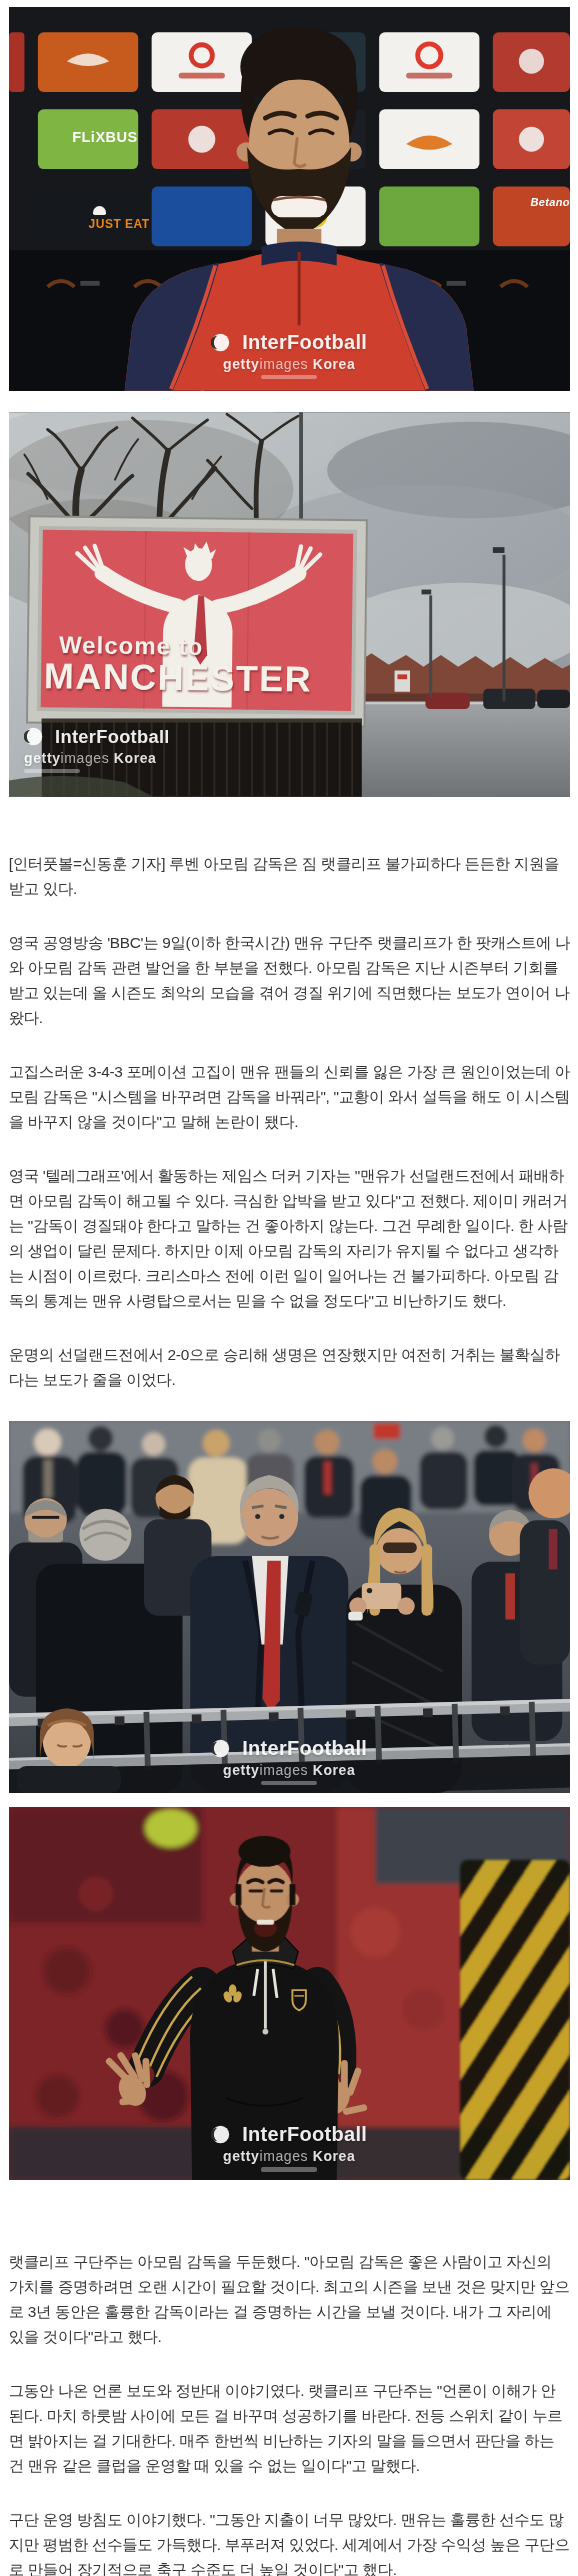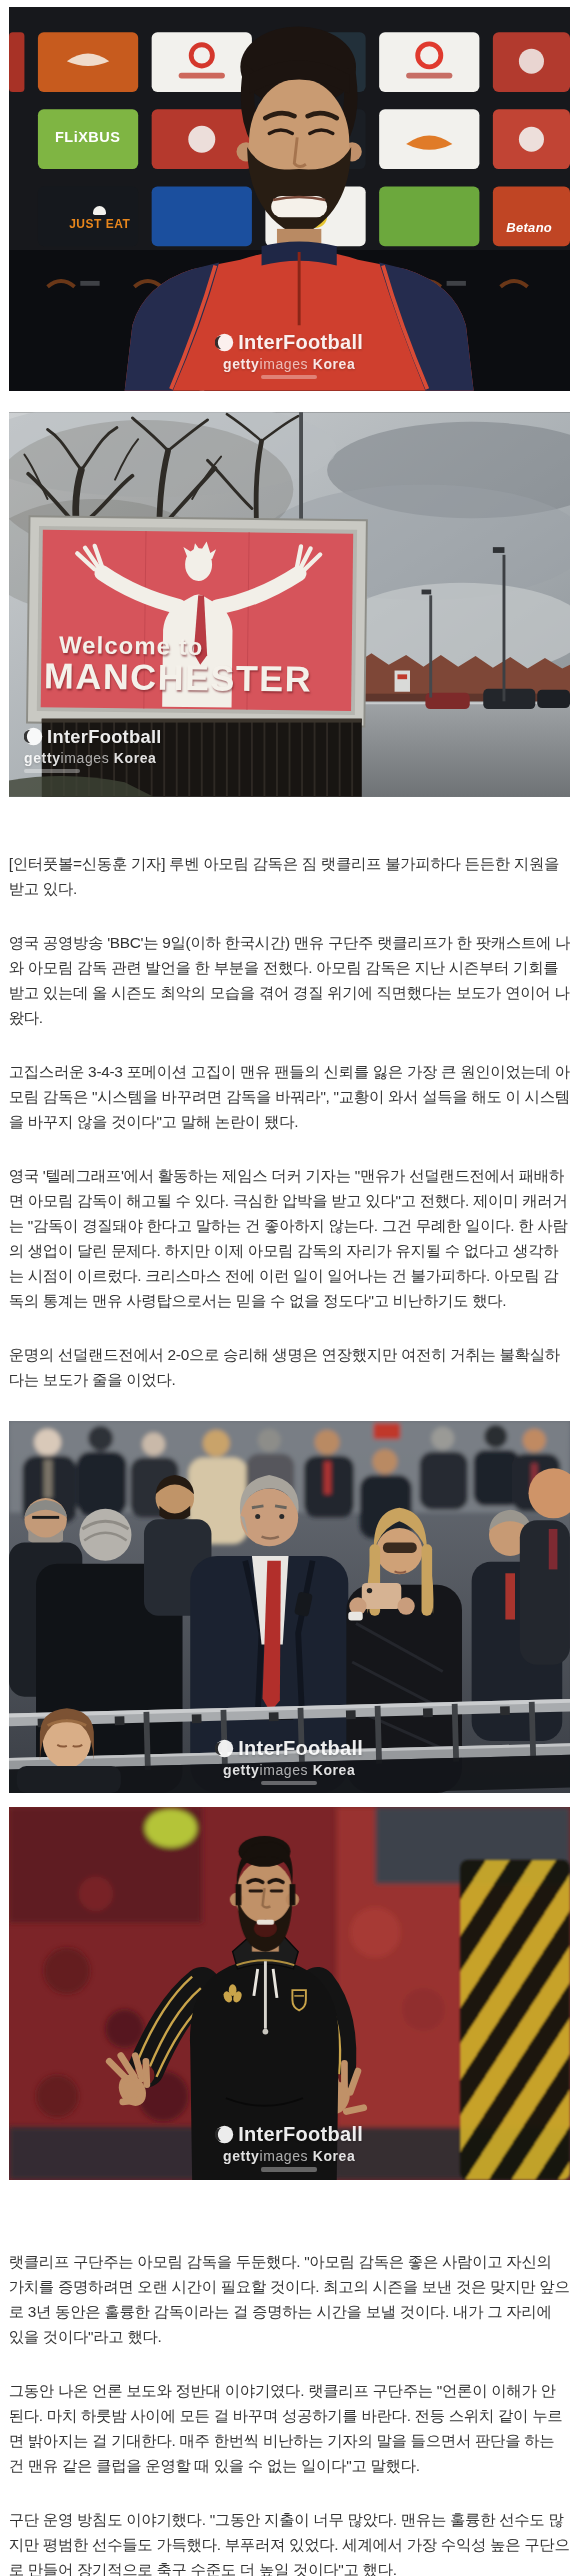--- a/index.html
+++ b/index.html
@@ -12,39 +12,39 @@
   #fig1{margin-bottom:13.5px;}
   #fig2 .photo{height:385px;}
   #fig2{margin-bottom:54px;margin-top:21px;}
   #fig3 .photo{height:372px;}
   #fig3{margin-bottom:14.5px;}
   #fig4 .photo{height:373px;}
   #fig4{margin-bottom:69px;}
   .body-text p{margin:0 0 29px 0;font-size:15.4px;line-height:25px;color:#333333;word-break:break-all;letter-spacing:-0.3px;}
   
   .wm{position:absolute;display:flex;flex-direction:column;align-items:center;color:#ffffff;opacity:.92;text-shadow:0 1px 2.9px rgba(0,0,0,.25);pointer-events:none;}
-  .wm-line1{display:flex;align-items:center;gap:4px;}
+  .wm-line1{display:flex;align-items:center;gap:12px;}
   .wm-ball{width:19px;height:19px;flex:0 0 auto;}
   .wm-brand{font-size:20px;font-weight:700;letter-spacing:0.3px;}
   .wm-sub{font-size:14px;letter-spacing:0.6px;margin-top:1.9px;opacity:.95;}
   .wm-sub .bold{font-weight:700;}
   .wm-sub .lite{opacity:.75;}
   .wm-micro{width:56px;height:4.8px;margin-top:2.9px;border-radius:1.9px;background:rgba(255,255,255,.38);}
   .wm-center{left:50%;transform:translateX(-50%);}
   #fig1 .wm{top:324px;}
   #fig3 .wm{top:316px;}
   #fig4 .wm{top:316px;}
   #fig2 .wm{left:15.4px;top:314px;align-items:flex-start;}
   #fig2 .wm-brand{font-size:18.3px;}
   
-  .sp{position:absolute;text-align:center;pointer-events:none;}
+  .sp{position:absolute;text-align:right;pointer-events:none;}
   .sp-flix{left:29px;top:122px;width:100px;color:#fff;font-weight:700;font-size:14.5px;letter-spacing:0.5px;}
   .sp-justeat{left:41px;top:199px;width:100px;color:#e8861c;font-weight:700;font-size:12px;letter-spacing:0.5px;}
   .sp-justeat .hat{display:block;margin:0 auto 1.9px auto;width:13.5px;height:9.6px;background:#f2f1ed;border-radius:6.8px 6.8px 1.9px 1.9px;}
-  .sp-betano{left:480px;top:213px;width:81px;color:#fff;font-weight:700;font-style:italic;font-size:13px;letter-spacing:0.3px;}
+  .sp-betano{left:480px;top:189px;width:81px;color:#fff;font-weight:700;font-style:italic;font-size:11px;letter-spacing:0.3px;}
   
   .bb-welcome{position:absolute;left:50px;top:220px;font-size:24px;font-weight:700;color:#f4f1ea;letter-spacing:1px;transform:rotate(.7deg);text-shadow:1px 1.9px 1.9px rgba(110,25,32,.55);}
   .bb-manchester{position:absolute;left:35px;top:245px;font-size:36px;font-weight:800;color:#f4f1ea;letter-spacing:1.4px;transform:rotate(.7deg);text-shadow:1px 1.9px 1.9px rgba(110,25,32,.55);}
 </style>
 </head>
 <body>
 
 <div class="page">
 
   <figure id="fig1">

